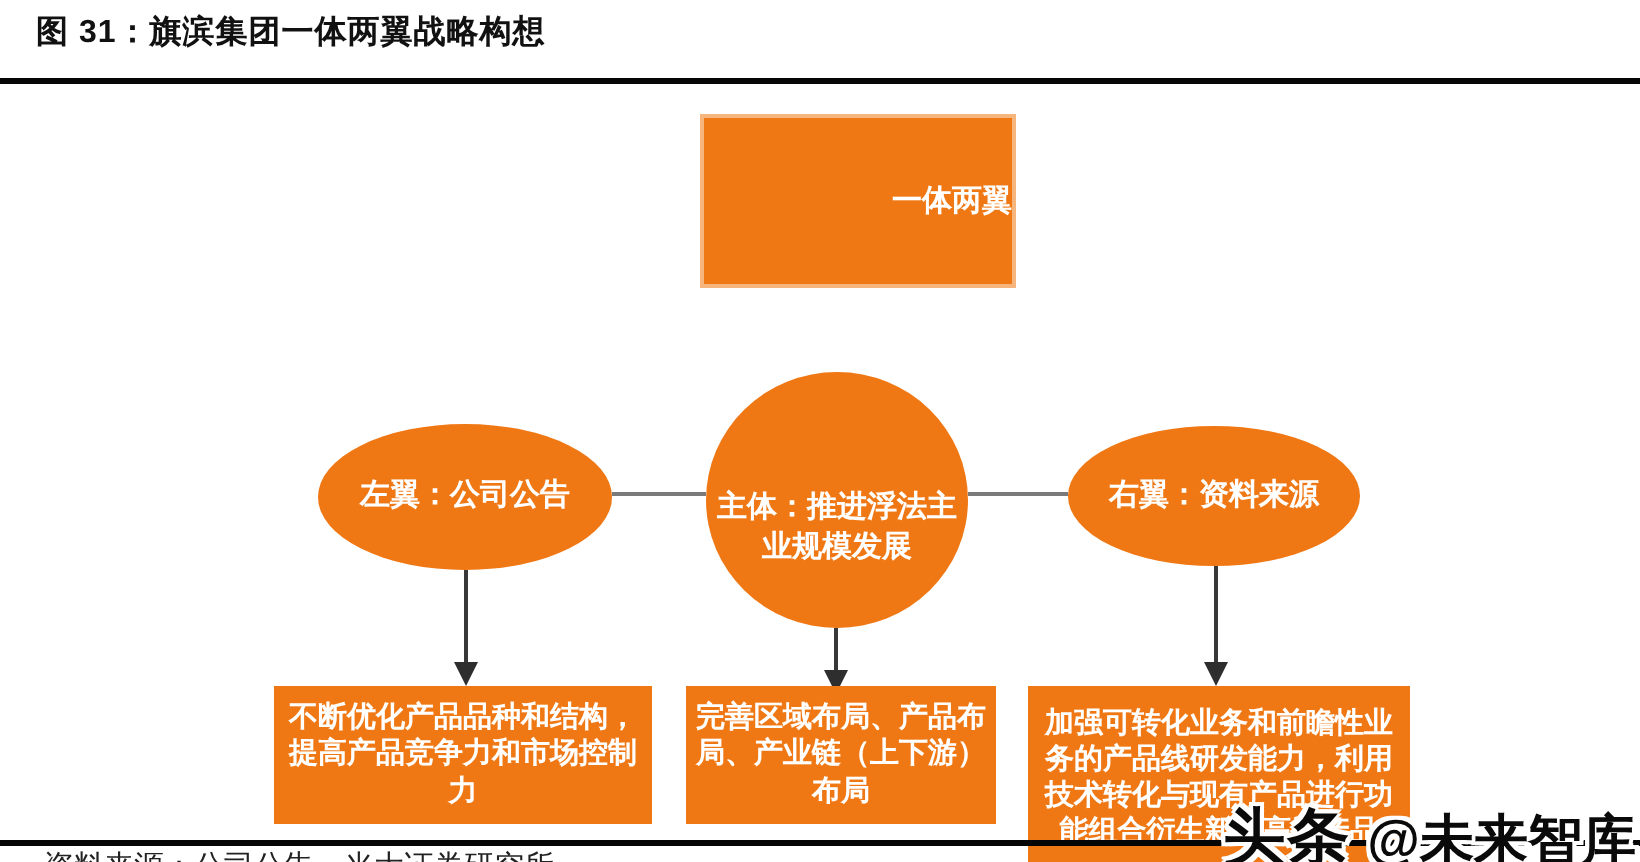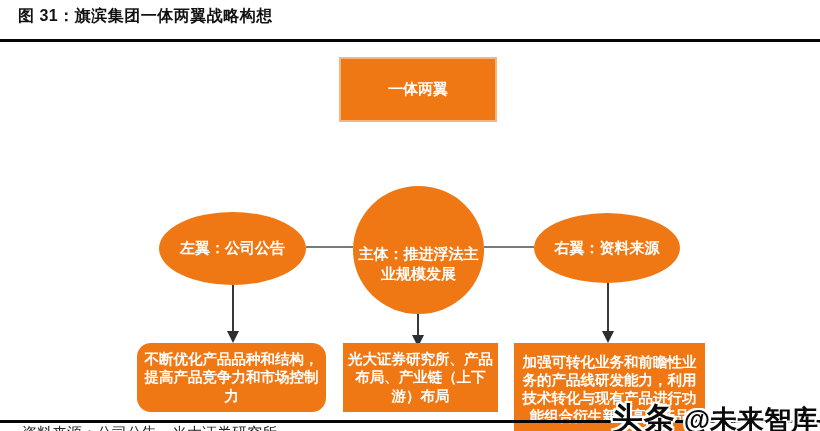--- a/index.html
+++ b/index.html
@@ -17,32 +17,33 @@
   .rule{left:0;width:820px;height:3px;background:#060606;}
   .rule-top{top:39px;}
   .rule-bottom{top:420px;}
   
   .o-box,.o-ellipse{
     background:#F07814;color:#fff;font-weight:bold;text-align:center;
     display:flex;align-items:center;justify-content:center;
     box-sizing:border-box;
   }
   .root-box{
-    left:339px;top:57px;width:158px;height:65px;font-size:15px;
+    left:350px;top:57px;width:158px;height:87px;font-size:15px;
     border:2px solid rgba(255,255,255,.45);
+    justify-content:flex-end;
   }
   .o-ellipse{border-radius:50%;font-size:15px;line-height:1.35;}
   .ell-left{left:159px;top:212px;width:147px;height:73px;}
   .ell-center{left:353px;top:186px;width:131px;height:128px;}
   .ell-center .lbl{width:122px;margin-top:28px;}
   .ell-right{left:534px;top:213px;width:146px;height:70px;}
   .detail-box{
     font-size:14.5px;line-height:1.25;padding:6px 3px;
   }
-  .box-left{left:137px;top:343px;width:189px;height:69px;border-radius:14px;}
+  .box-left{left:137px;top:343px;width:189px;height:69px;}
   .box-mid{left:343px;top:343px;width:155px;height:69px;}
   .box-right{left:514px;top:343px;width:191px;height:92px;text-align:center;}
   
   .h-line{height:2px;background:#7A7A7A;top:246px;}
   .h-line.left{left:306px;width:47px;}
   .h-line.right{left:484px;width:50px;}
   .shaft{width:2px;background:#383838;}
   .shaft-left{left:232px;top:285px;height:46px;}
   .shaft-center{left:417px;top:314px;height:21px;}
   .shaft-right{left:607px;top:283px;height:48px;}
@@ -91,21 +92,21 @@
 <div class="abs head head-left"></div>
 <div class="abs shaft shaft-center"></div>
 <div class="abs head head-center"></div>
 <div class="abs shaft shaft-right"></div>
 <div class="abs head head-right"></div>
 
 <div class="abs o-box detail-box box-left">
   <span>不断优化产品品种和结构，提高产品竞争力和市场控制力</span>
 </div>
 <div class="abs o-box detail-box box-mid">
-  <span>光大证券研究所、产品布局、产业链（上下游）布局</span>
+  <span>完善区域布局、产品布局、产业链（上下游）布局</span>
 </div>
 <div class="abs o-box detail-box box-right">
   <span>加强可转化业务和前瞻性业务的产品线研发能力，利用技术转化与现有产品进行功能组合衍生新型高端产品</span>
 </div>
 
 <div class="abs watermark">
   <span class="wm-brand">头条</span>
   <span class="wm-handle">@未来智库</span>
 </div>
 

